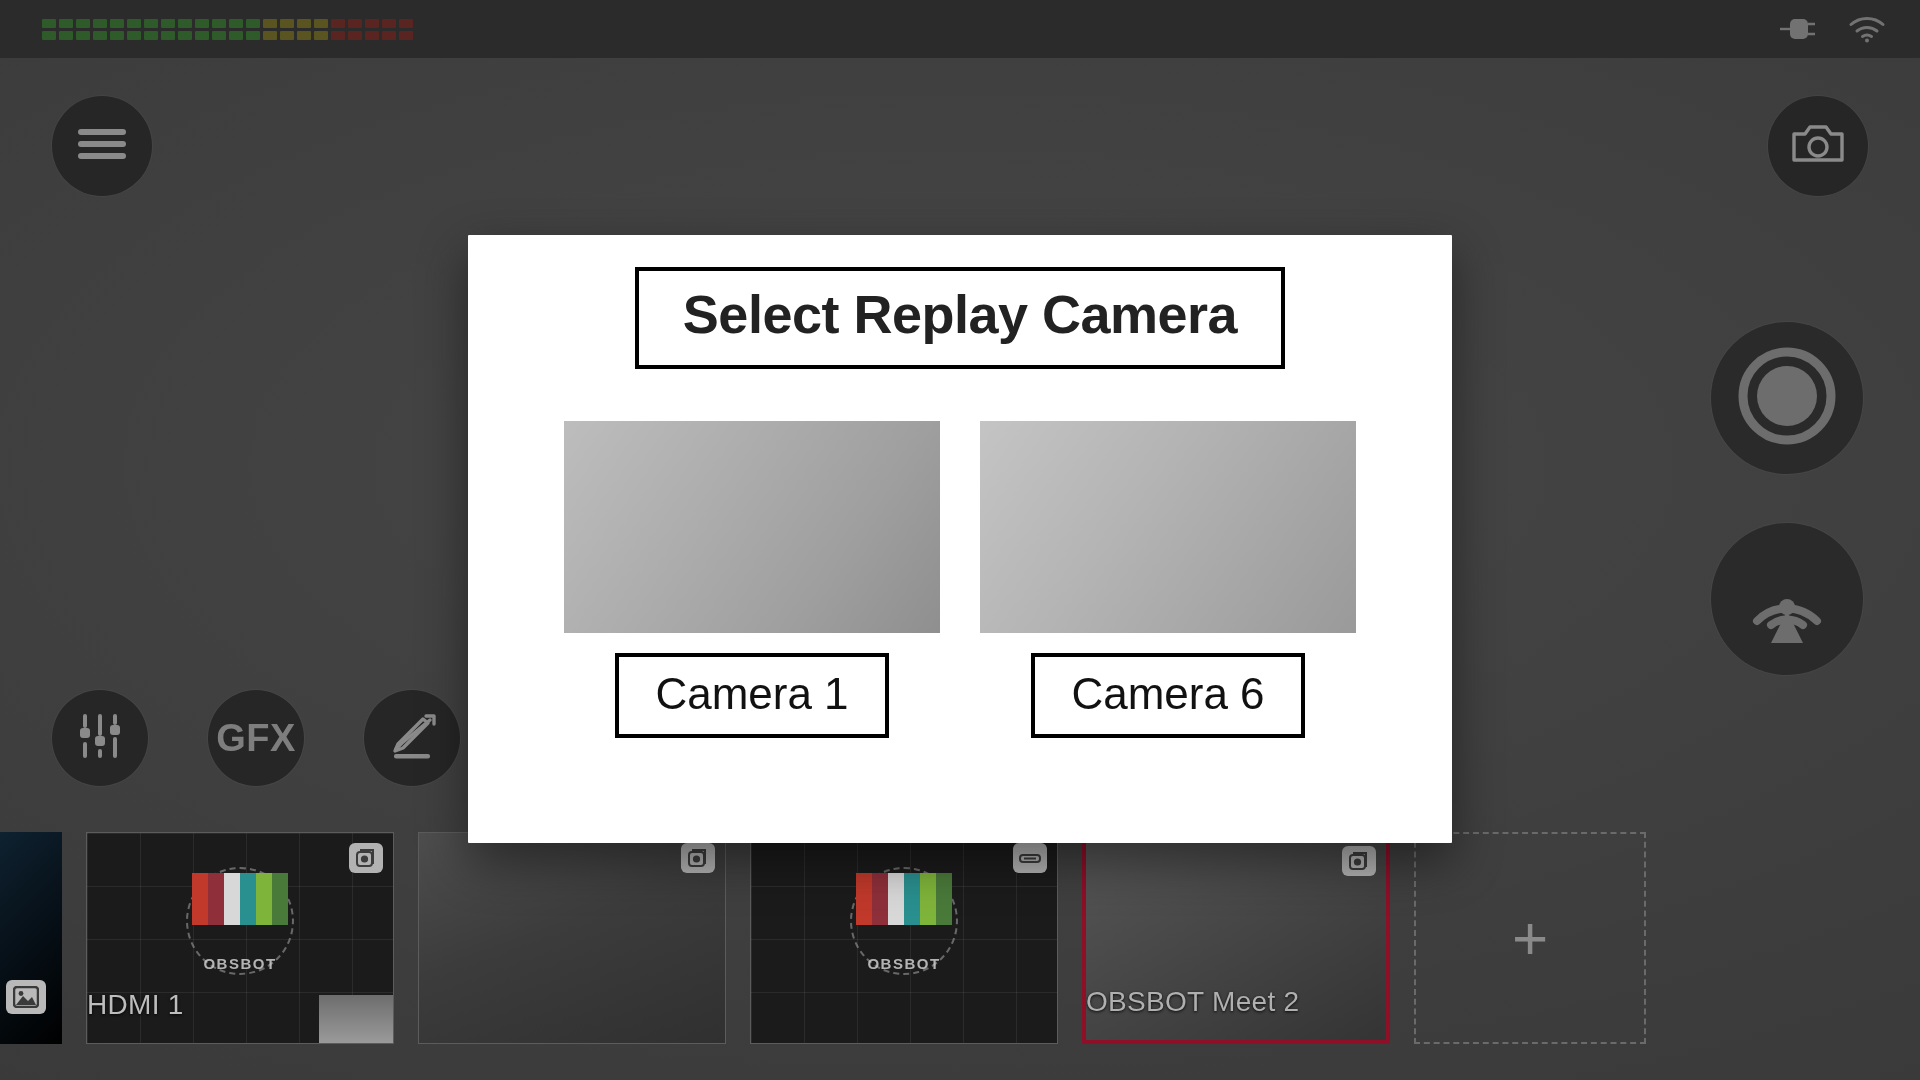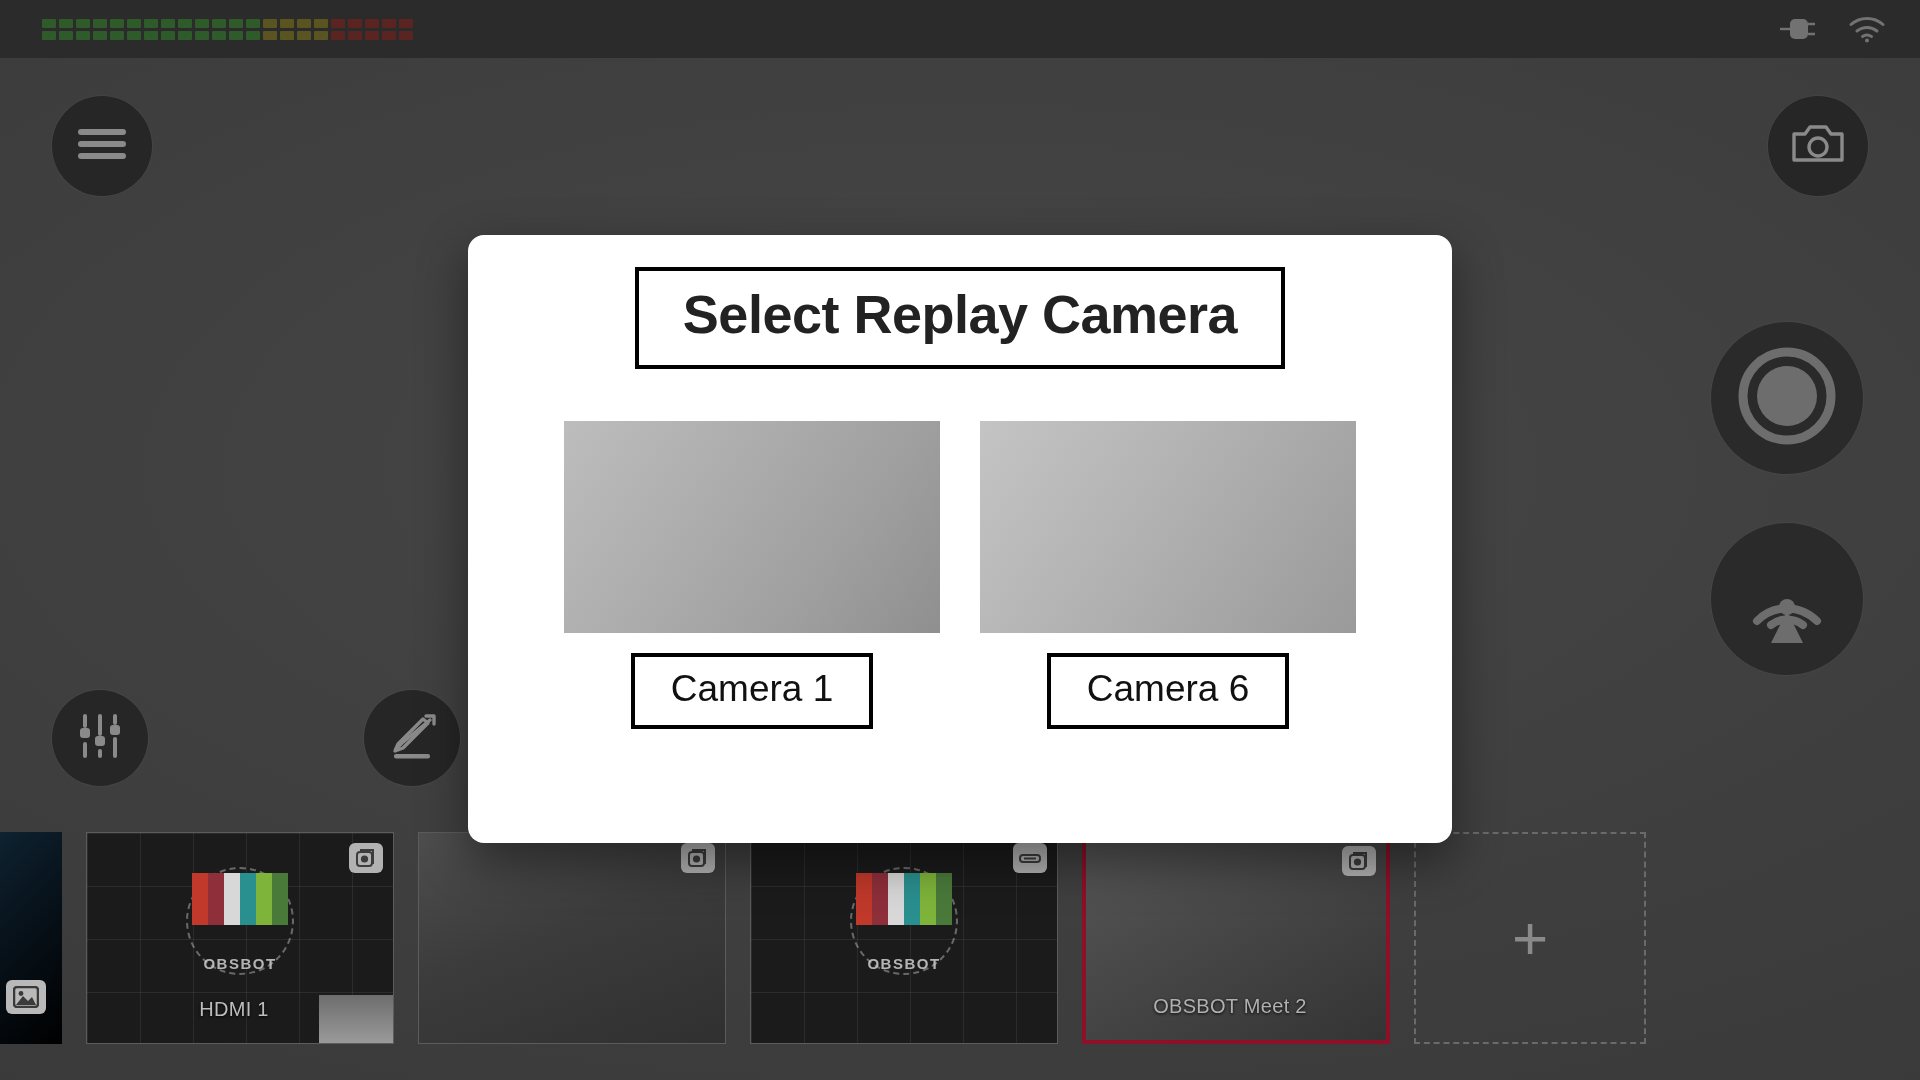--- a/index.html
+++ b/index.html
@@ -189,23 +189,22 @@
     position: absolute;
     right: 10px; top: 10px;
     width: 34px; height: 30px;
     background: #b2b2b2;
     border-radius: 6px;
     display:flex; align-items:center; justify-content:center;
   }
   .src-label {
     position: absolute;
     left: 0; right: 12px; bottom: 22px;
-    text-align: center;
     color: #bdbdbd;
-    font-size: 20px;
+    font-size: 28px;
     letter-spacing: .3px;
     text-shadow: 0 1px 3px rgba(0,0,0,.9);
   }
   .src-label.dim { color: #b0b0b0; }
 
   .add-card {
     width: 232px;
     height: 212px;
     margin-left: 24px;
     border: 2px dashed #6a6a6a;
@@ -228,21 +227,21 @@
     inset: 0;
     z-index: 20;
   }
   .modal {
     position: absolute;
     left: 468px;
     top: 235px;
     width: 984px;
     height: 608px;
     background: #ffffff;
-    border-radius: 16px;
+    border-radius: 1px;
     box-shadow: 0 18px 50px rgba(0,0,0,.45);
     z-index: 25;
     display: flex;
     flex-direction: column;
     align-items: center;
   }
   .modal-title-box {
     margin-top: 32px;
     border: 4px solid #000;
     padding: 10px 44px 16px;
@@ -271,21 +270,21 @@
   .cam-thumb.two {
     background: linear-gradient(125deg,#c4c4c4 0%,#b4b4b4 40%,#a6a6a6 72%,#9a9a9a 100%);
   }
   .cam-label-box {
     margin-top: 20px;
     border: 4px solid #000;
     padding: 8px 36px 12px;
     background: #fff;
   }
   .cam-label {
-    font-size: 37px;
+    font-size: 44px;
     color: #111;
     line-height: 1.3;
     white-space: nowrap;
   }
 </style>
 </head>
 <body>
 
 <div id="app">
 
@@ -410,20 +409,23 @@
           <rect x="23" y="3" width="4" height="22" rx="2" fill="#8a8a8a"></rect>
           <rect x="20" y="25" width="10" height="10" rx="3" fill="#8a8a8a"></rect>
           <rect x="23" y="38" width="4" height="9" rx="2" fill="#8a8a8a"></rect>
           <rect x="38" y="3" width="4" height="11" rx="2" fill="#8a8a8a"></rect>
           <rect x="35" y="14" width="10" height="10" rx="3" fill="#8a8a8a"></rect>
           <rect x="38" y="26" width="4" height="21" rx="2" fill="#8a8a8a"></rect>
         </svg>
       </span>
     </div>
 
+    <div class="round-btn" id="gfx-btn">
+      <span class="gfx-text">GFX</span>
+    </div>
 
     <div class="round-btn" id="pen-btn">
       <span>
         <svg width="52" height="52" viewBox="0 0 52 52" fill="none" stroke="#8a8a8a" stroke-width="3.4" stroke-linejoin="round" stroke-linecap="round">
           <path d="M40 6 h8 v8"></path>
           <path d="M44 10 L16 33 L10 39 L16 33 Z"></path>
           <path d="M37 9 L12 34 L9 41 L17 38 L42 13 Z"></path>
           <rect x="8" y="44" width="36" height="4.5" rx="2" fill="#8a8a8a" stroke="none"></rect>
         </svg>
       </span>

